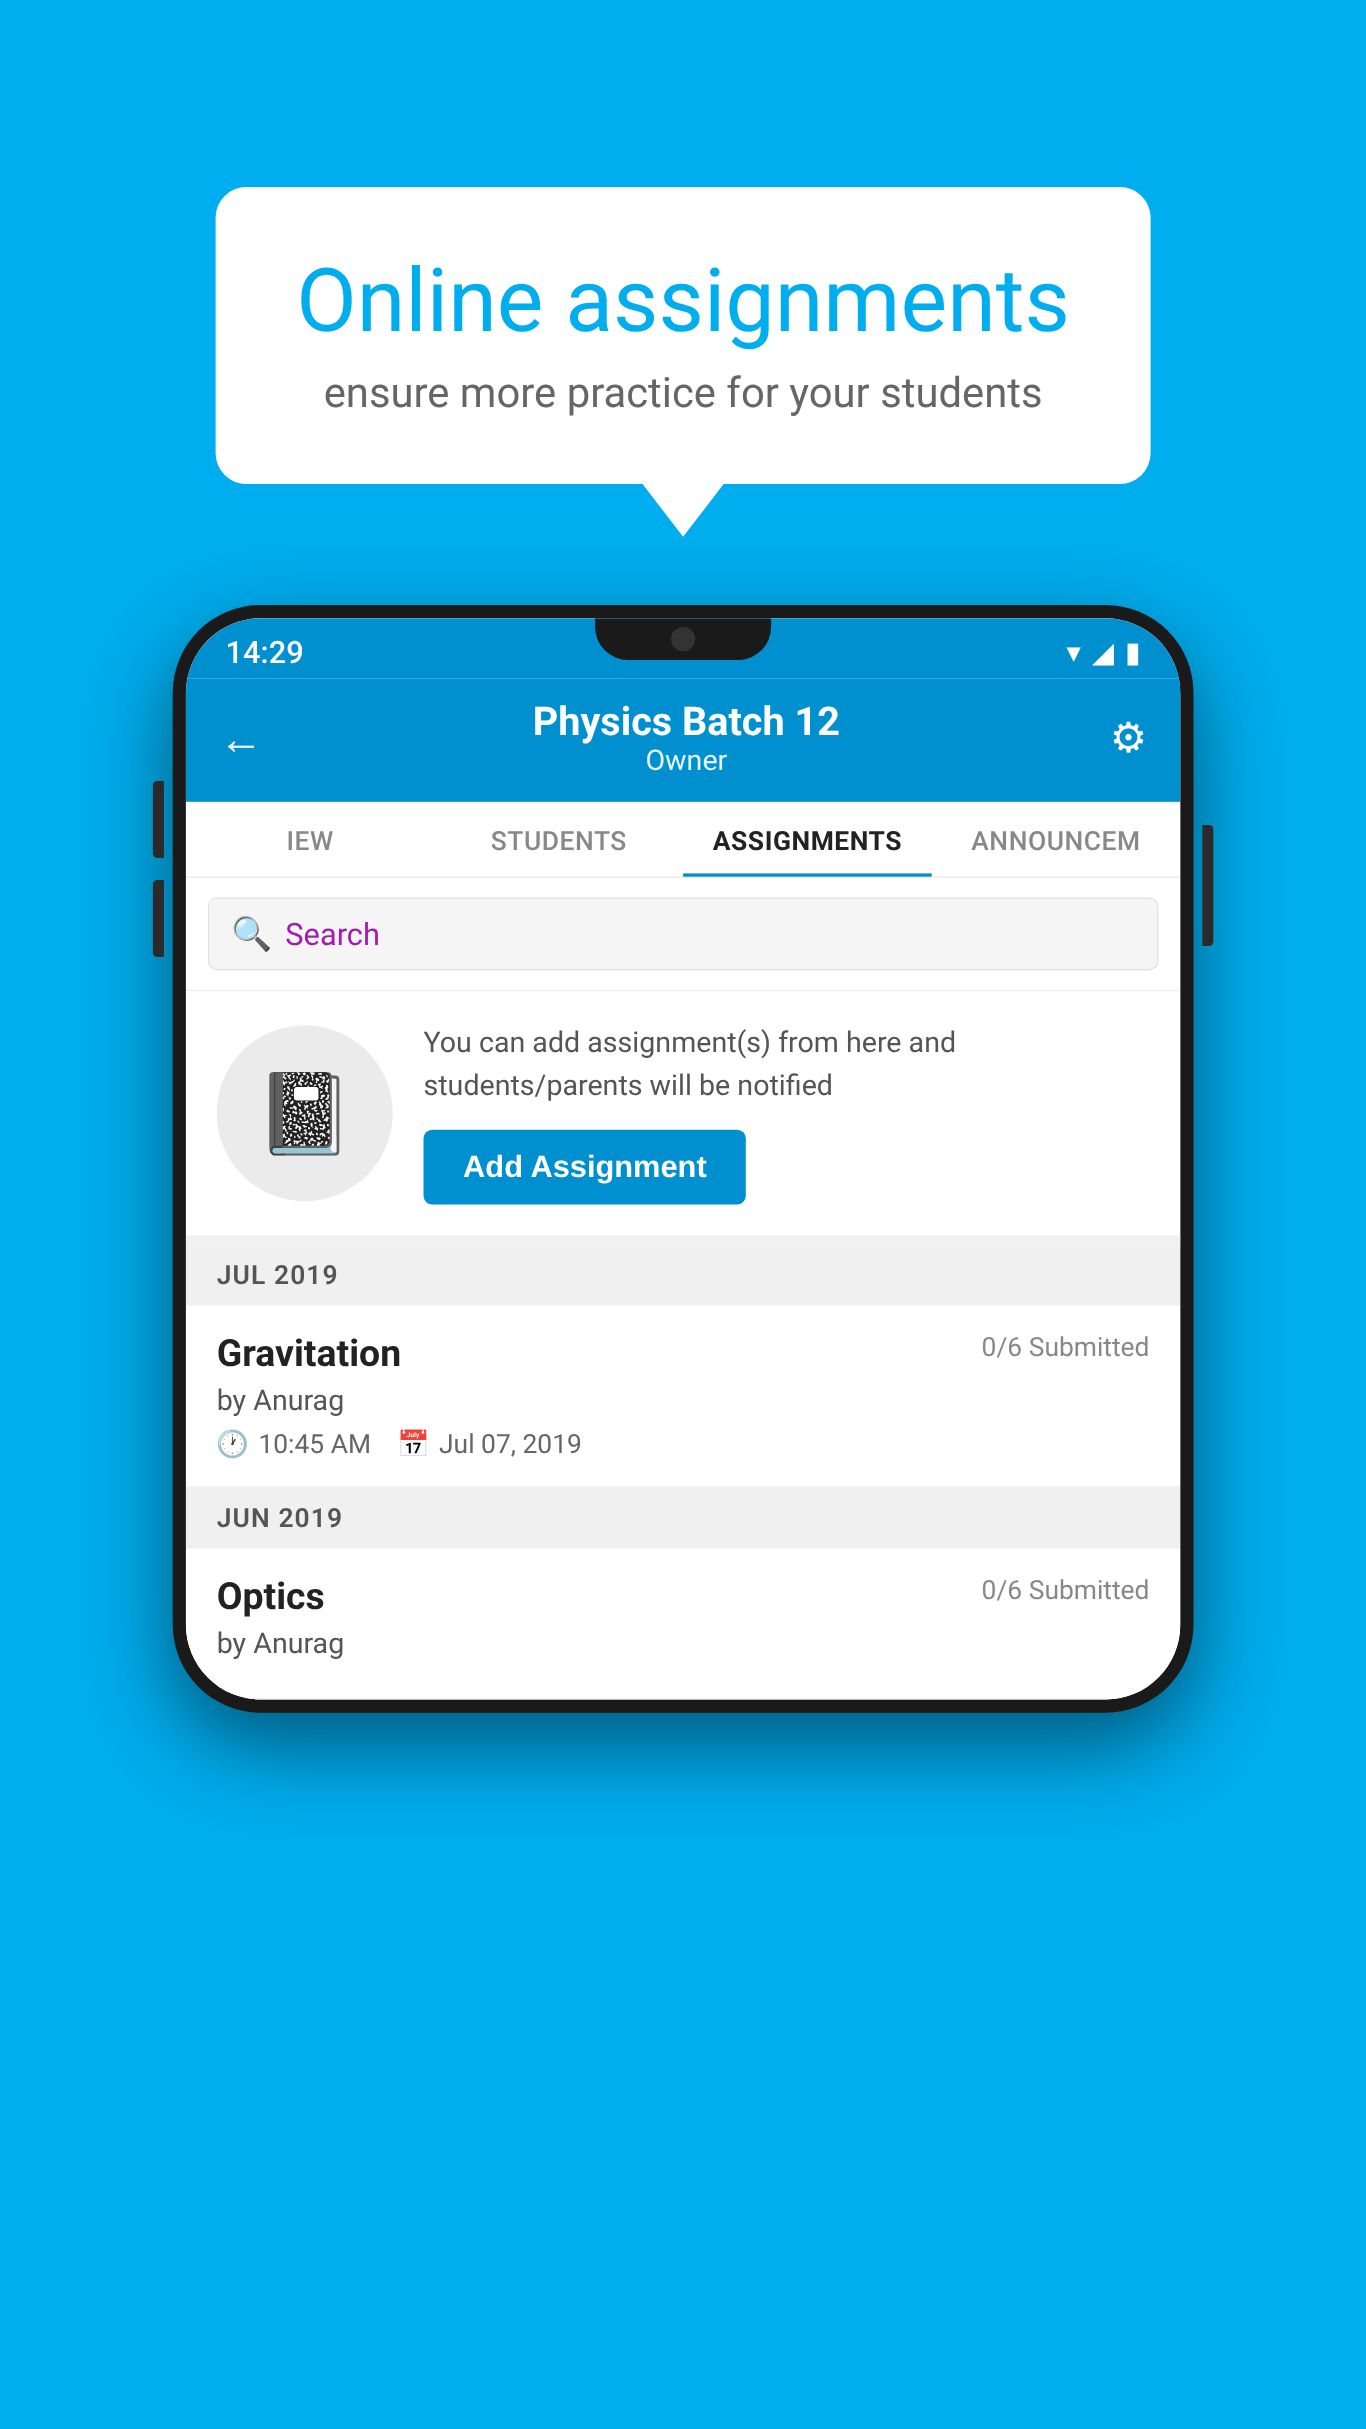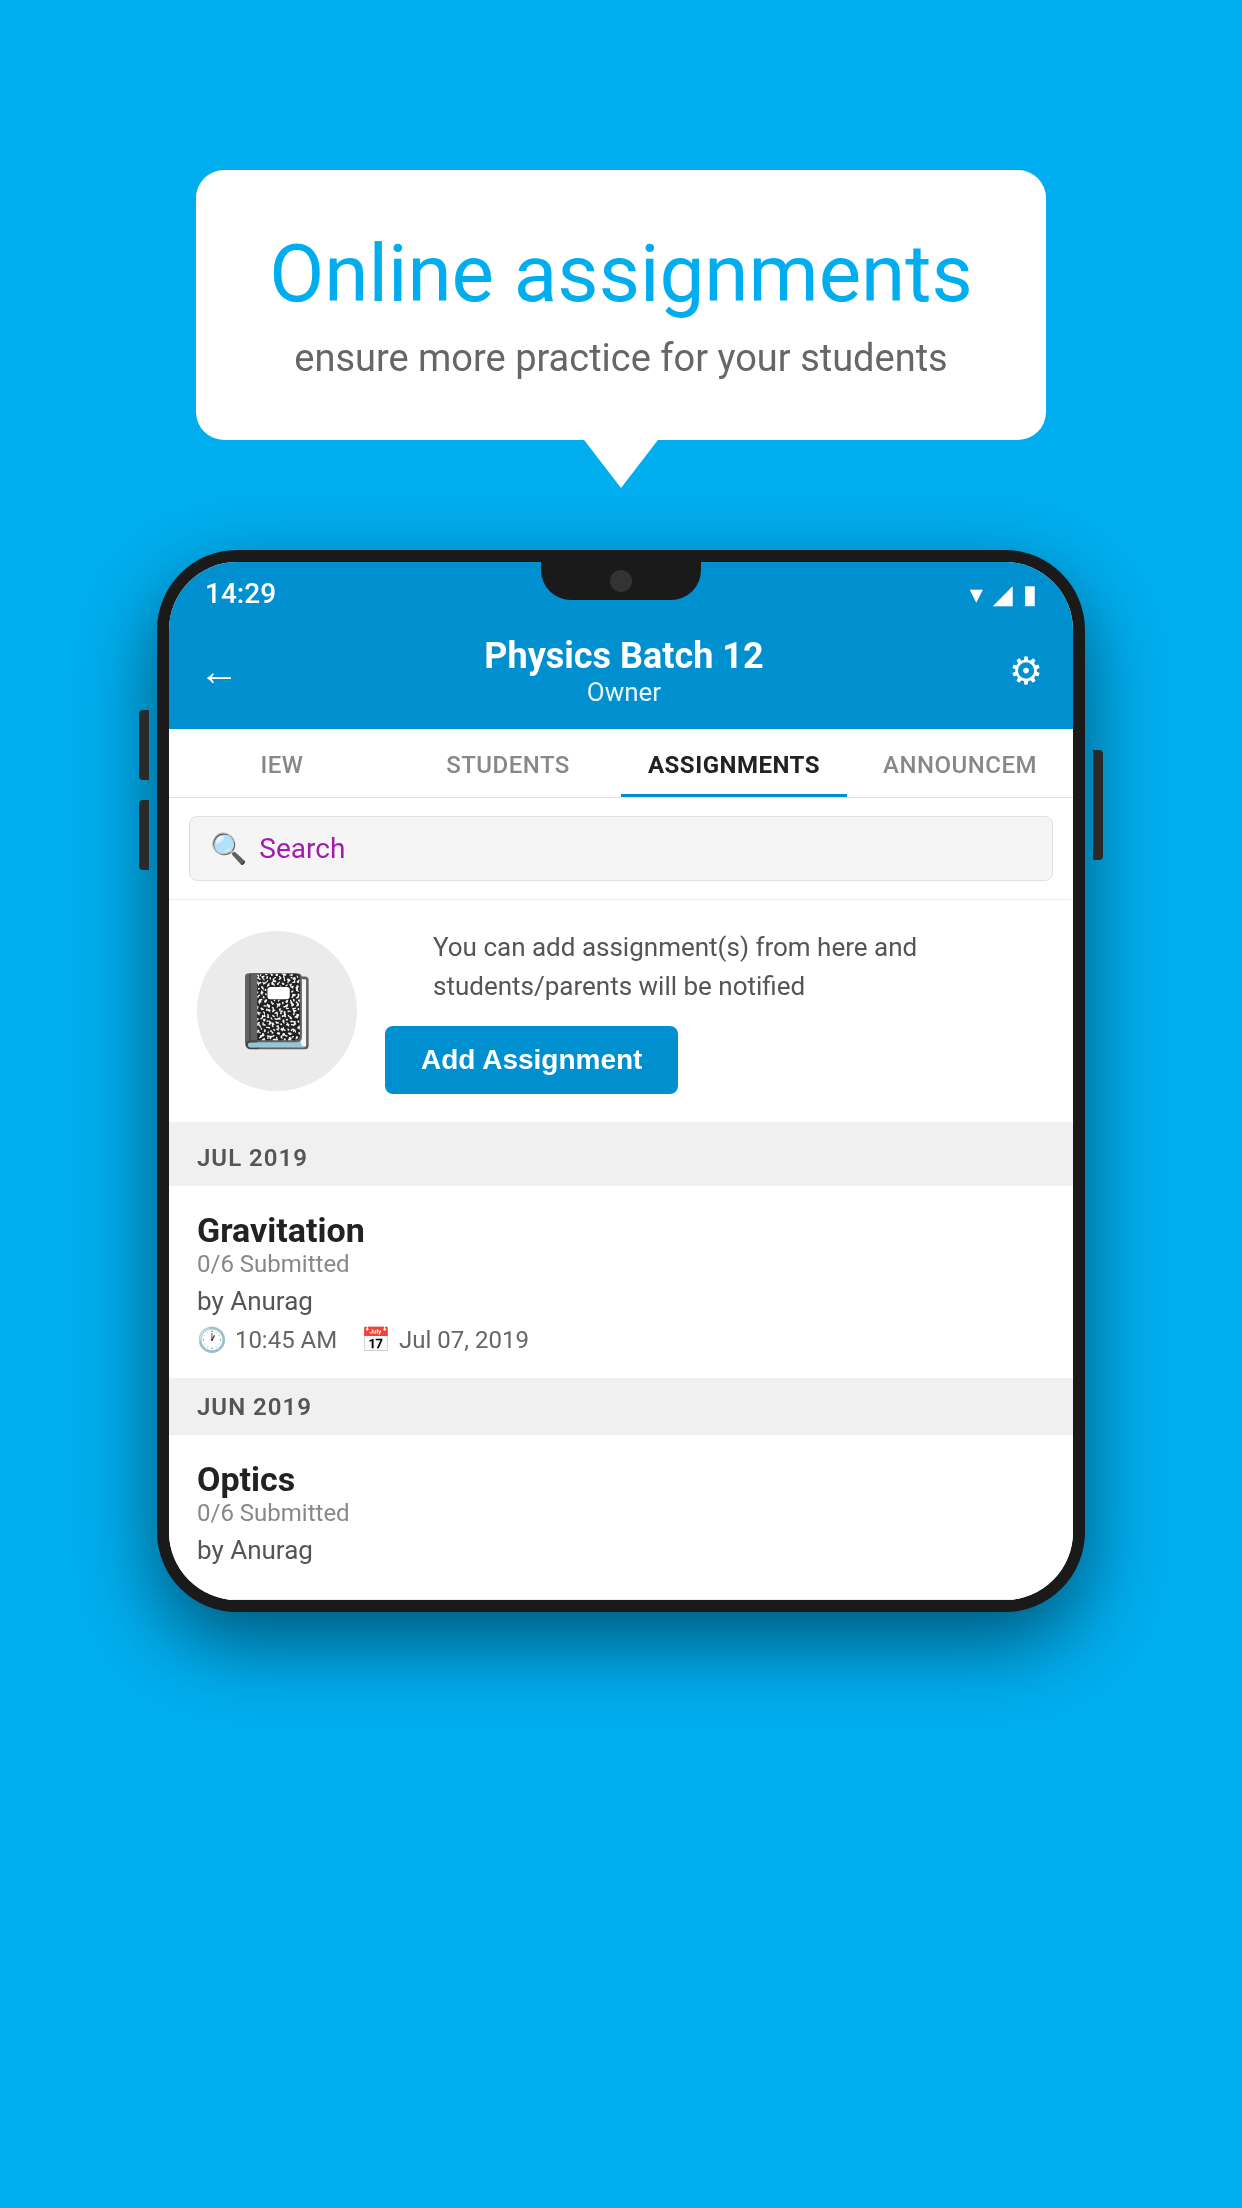--- a/index.html
+++ b/index.html
@@ -257,21 +257,20 @@
 
     .assignment-info {
       flex: 1;
     }
 
     .assignment-desc {
       color: #555;
       font-size: 26px;
       line-height: 1.5;
       margin-bottom: 20px;
-      margin-left: 48px;
     }
 
     .add-btn {
       background: #0090D0;
       color: white;
       border: none;
       border-radius: 8px;
       padding: 18px 36px;
       font-size: 28px;
       font-weight: 600;
@@ -294,21 +293,20 @@
       padding: 24px 28px;
       border-bottom: 1px solid #eee;
       cursor: pointer;
     }
 
     .assignment-row-top {
       display: flex;
       justify-content: space-between;
       align-items: flex-start;
       margin-bottom: 8px;
-      flex-direction: column;
     }
 
     .assignment-name {
       font-size: 34px;
       font-weight: 700;
       color: #222;
     }
 
     .assignment-submitted {
       font-size: 24px;

